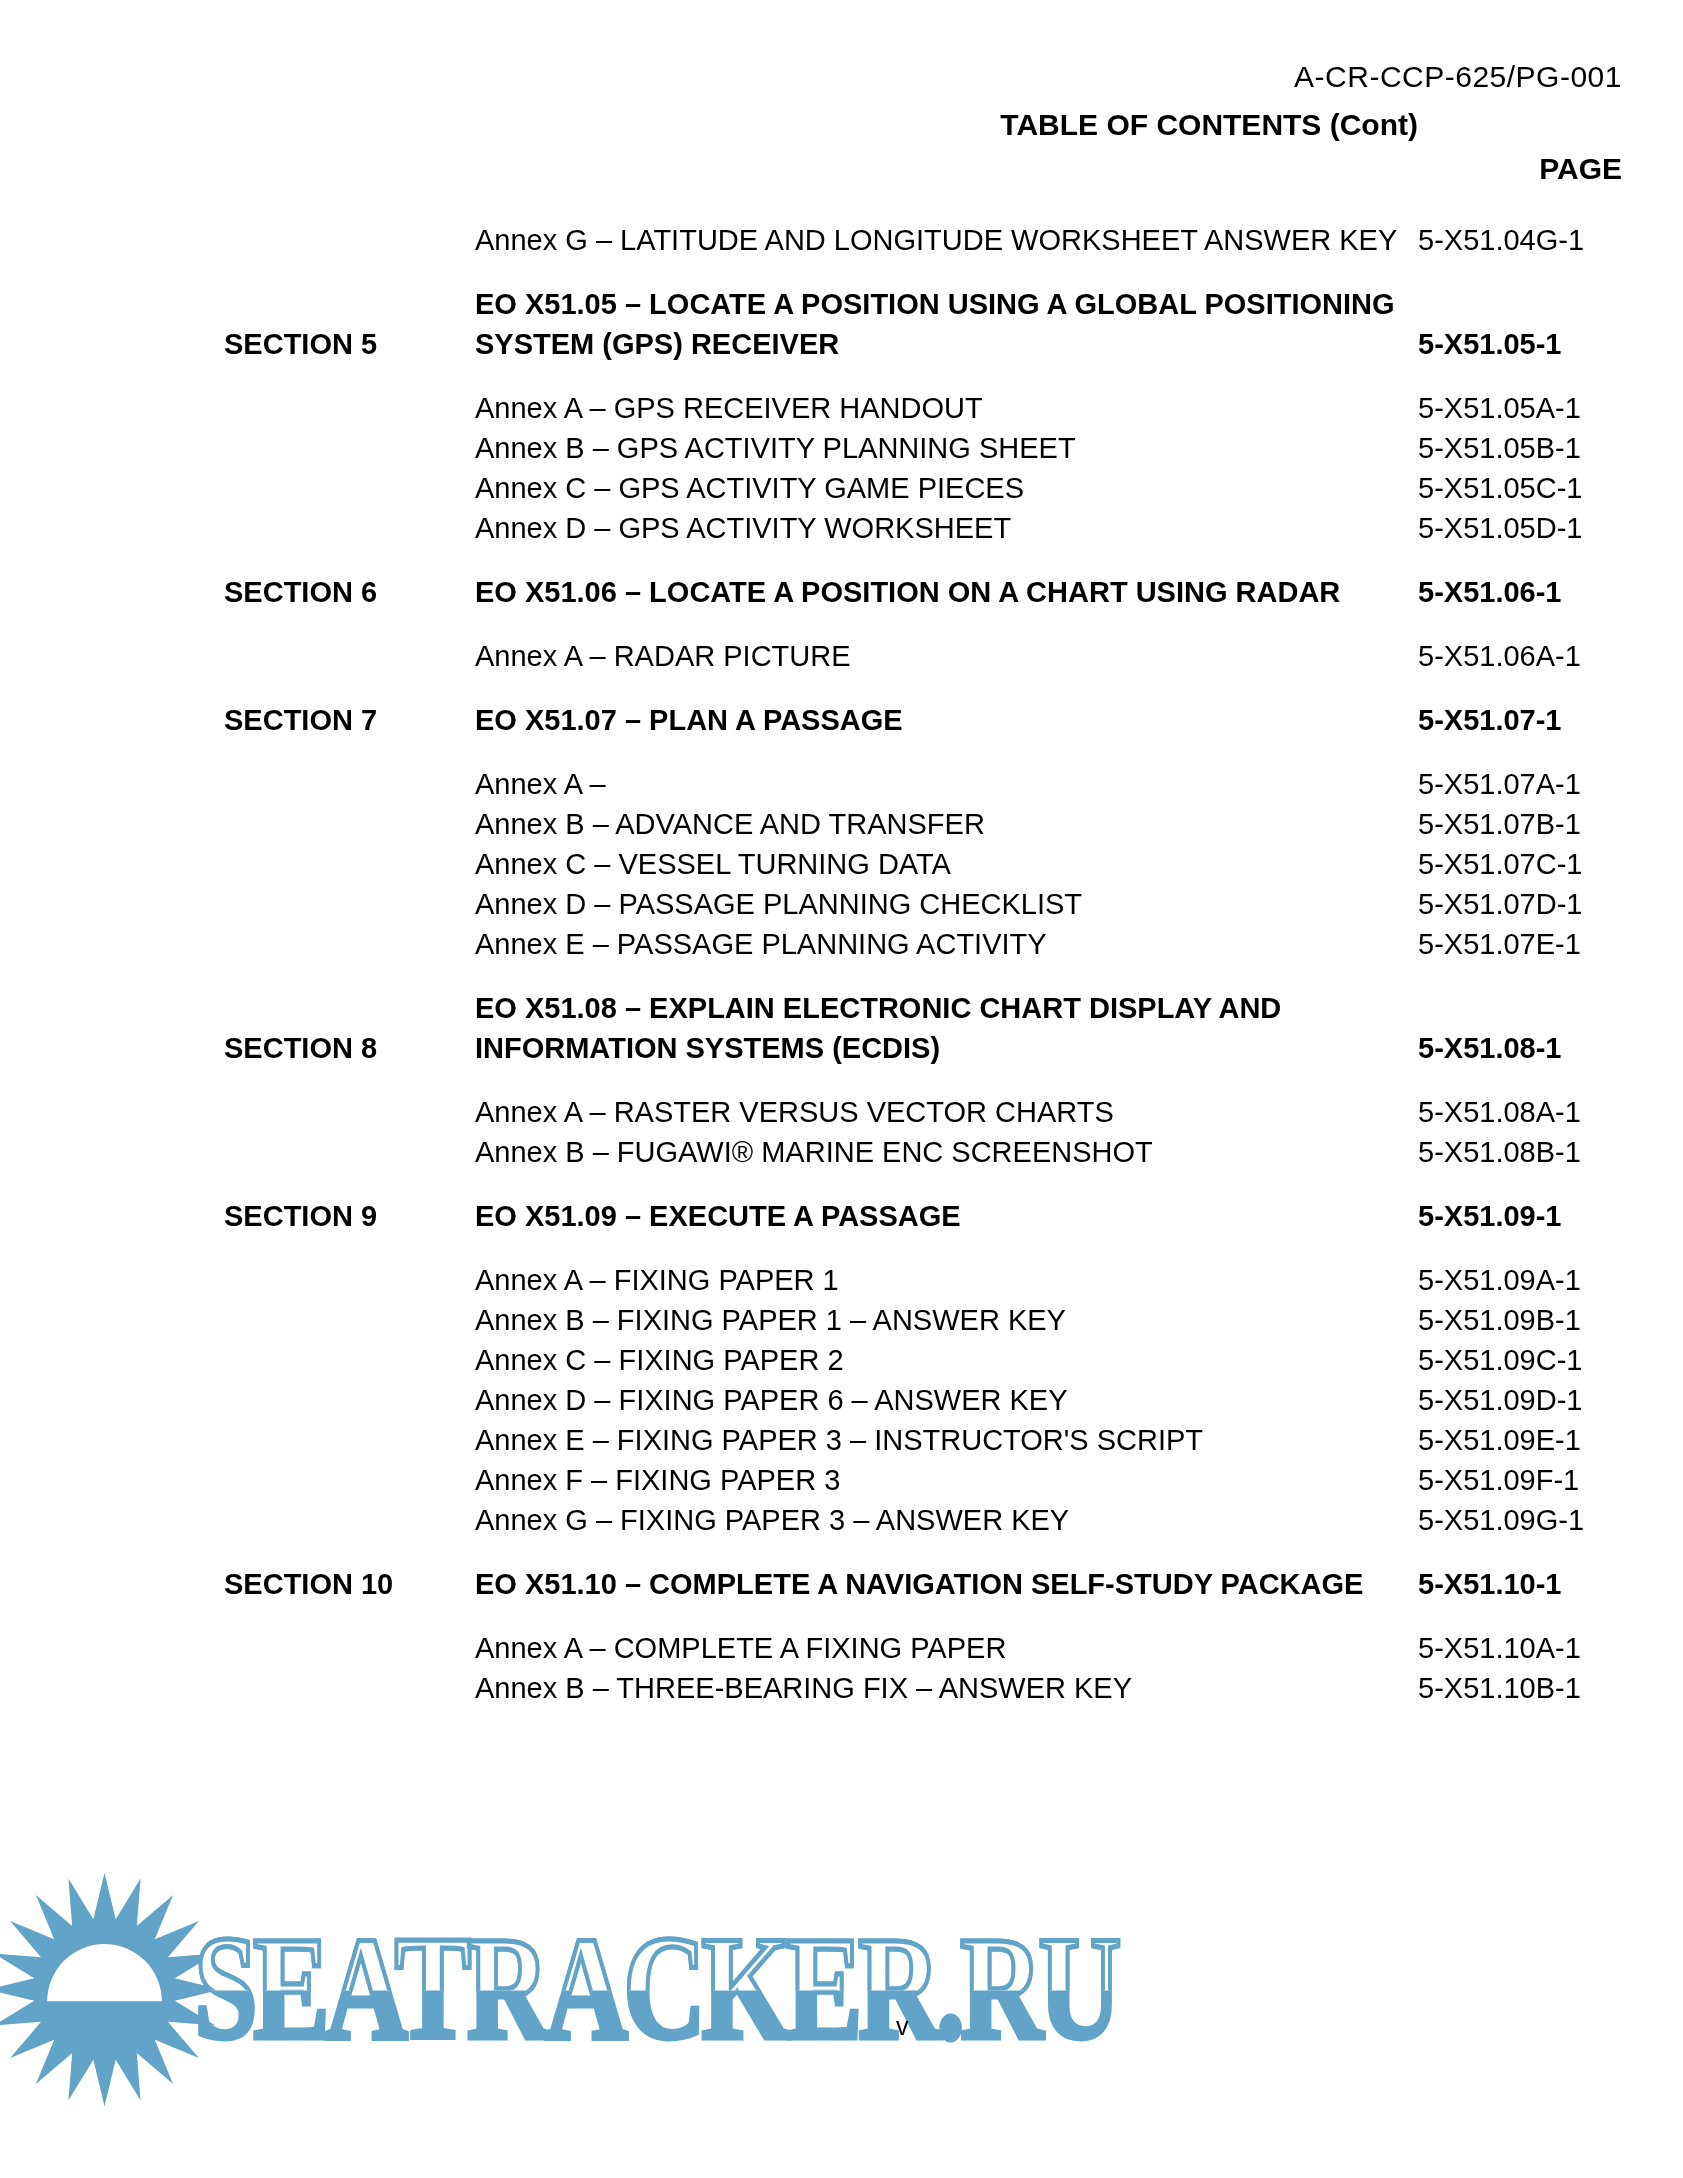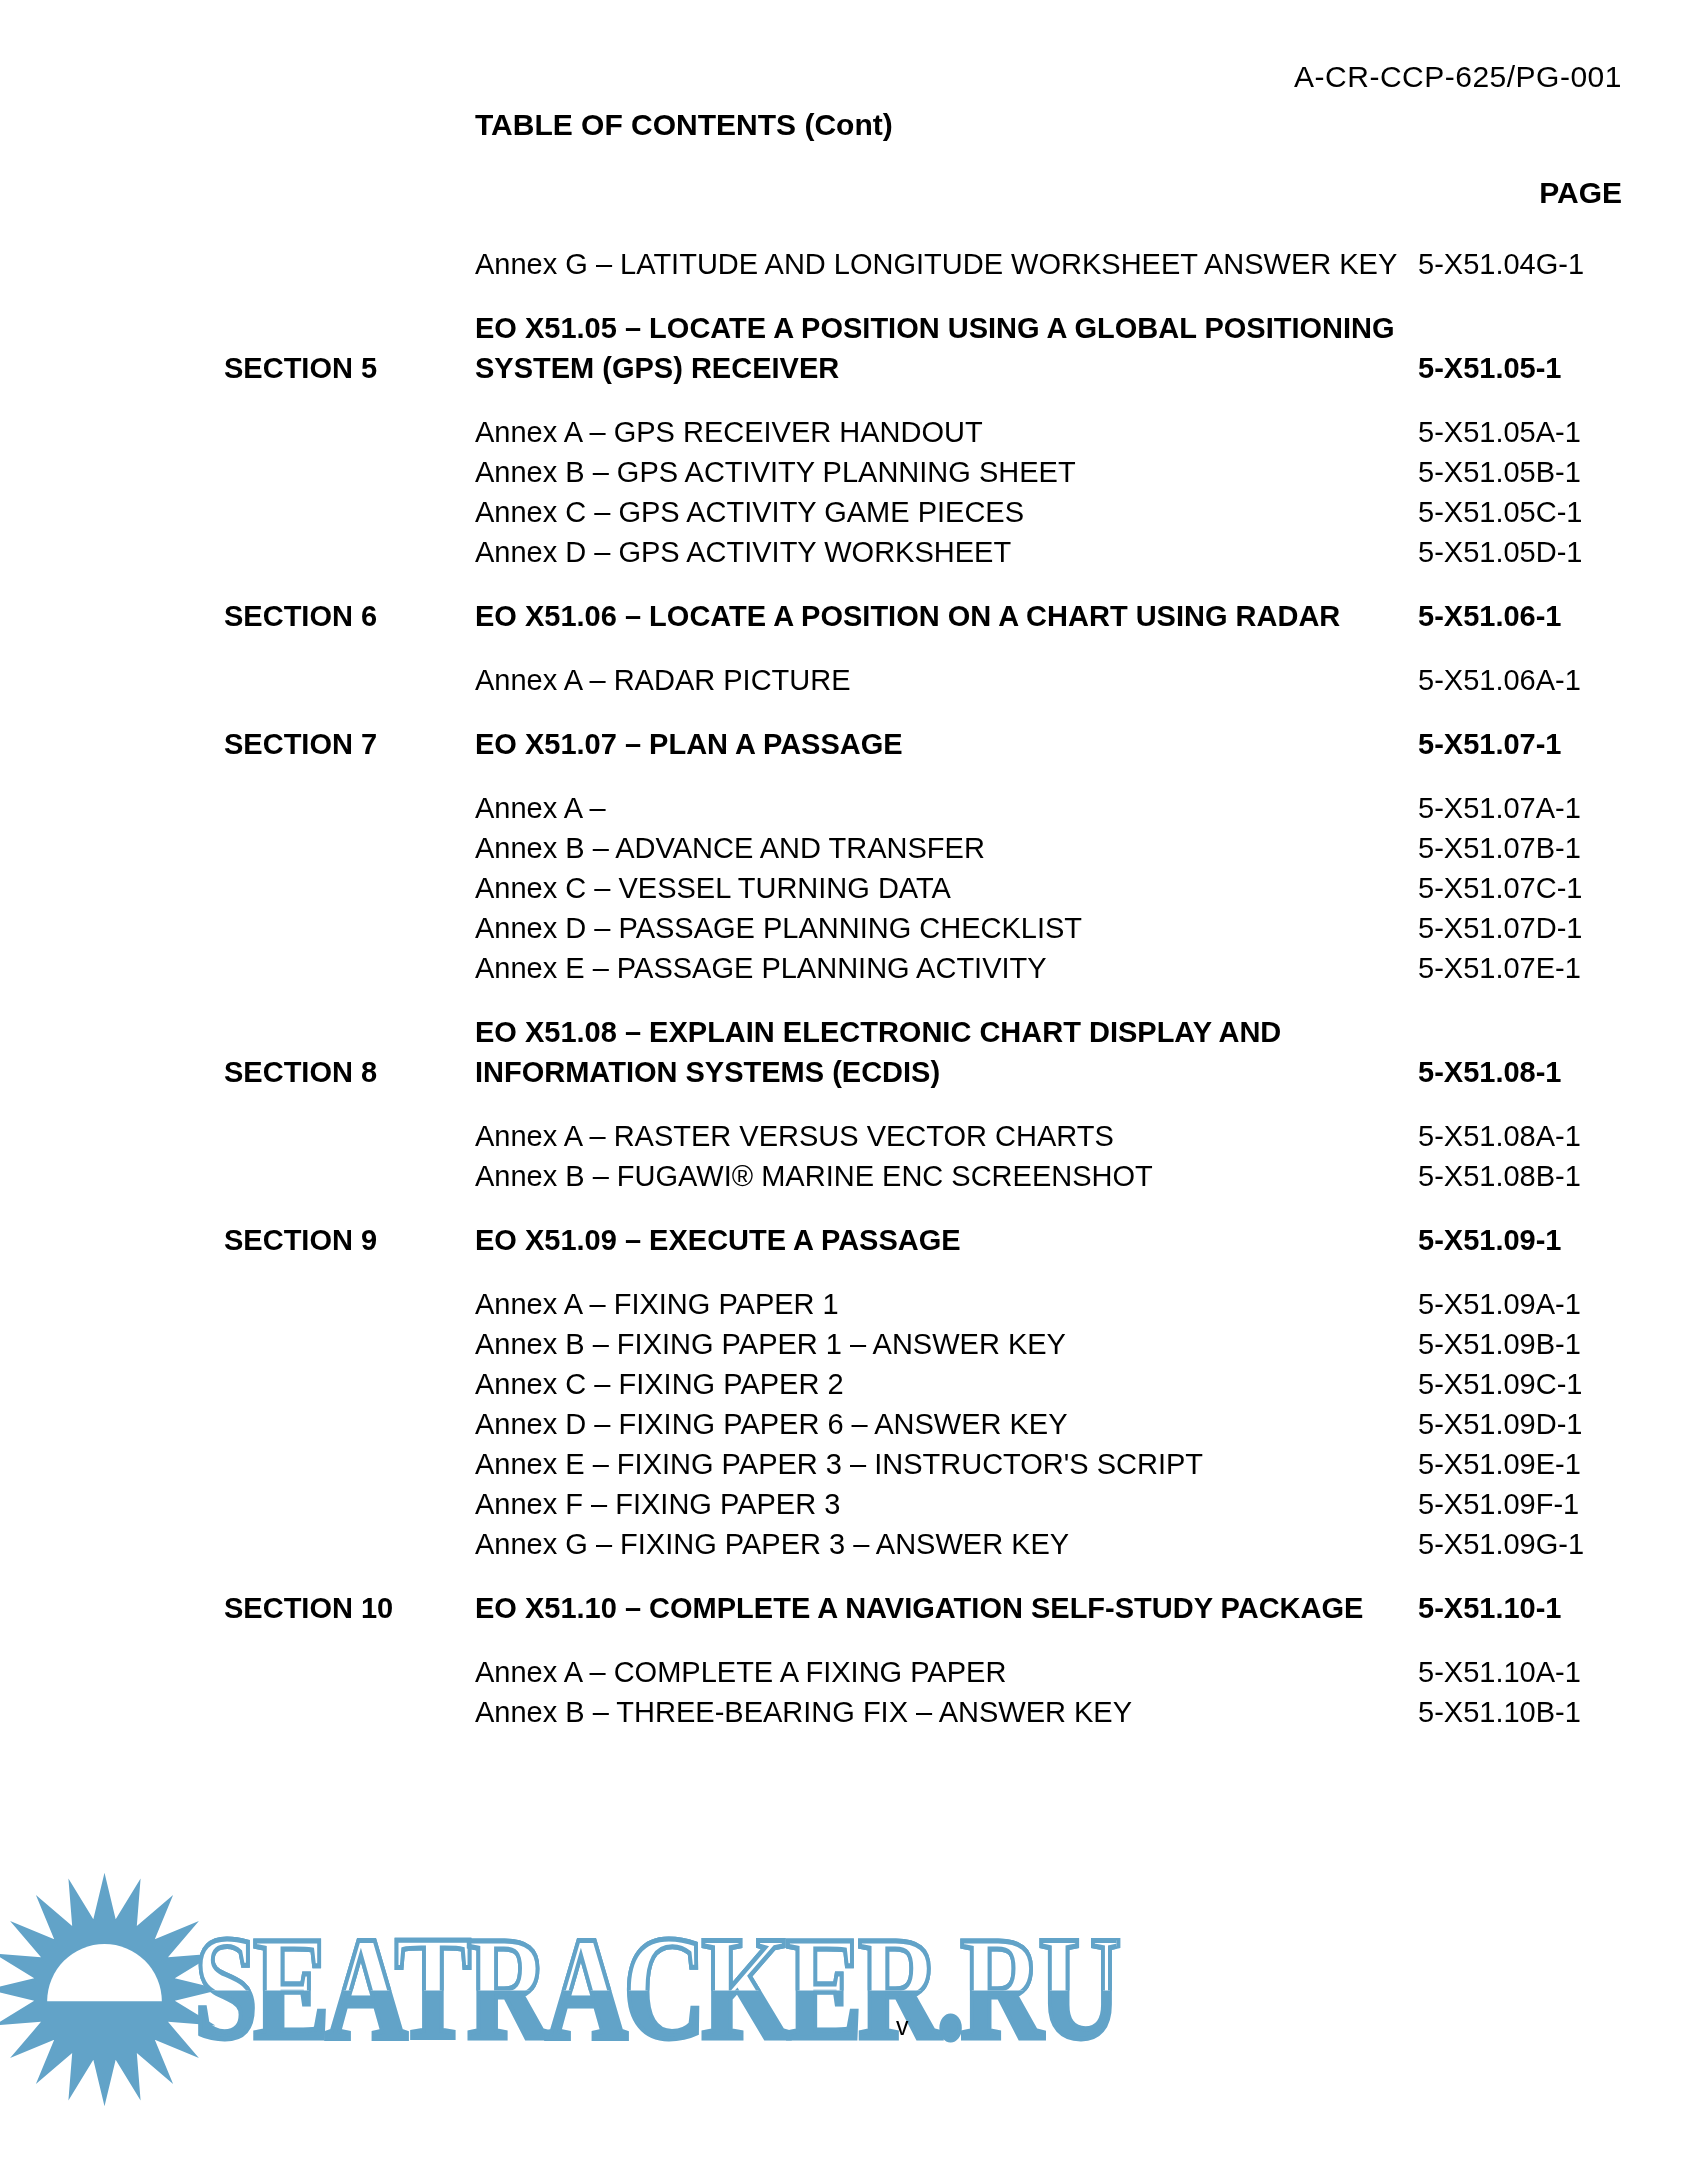--- a/index.html
+++ b/index.html
@@ -19,26 +19,26 @@
   .doc-number {
     margin-top:44px;
     text-align:right;
     font-size:30px;
     letter-spacing:0.5px;
   }
   .page-title {
     margin-left:251px;
     width:943px;
     margin-top:14px;
-    text-align:left;
+    text-align:right;
     font-weight:bold;
     font-size:30px;
   }
   .page-col-label {
-    margin-top:34px;
+    margin-top:10px;
     text-align:right;
     font-weight:bold;
     font-size:30px;
   }
   .rows { margin-top:34px; }
   .row {
     display:flex;
     align-items:flex-end;
     font-size:29px;
     line-height:40px;

